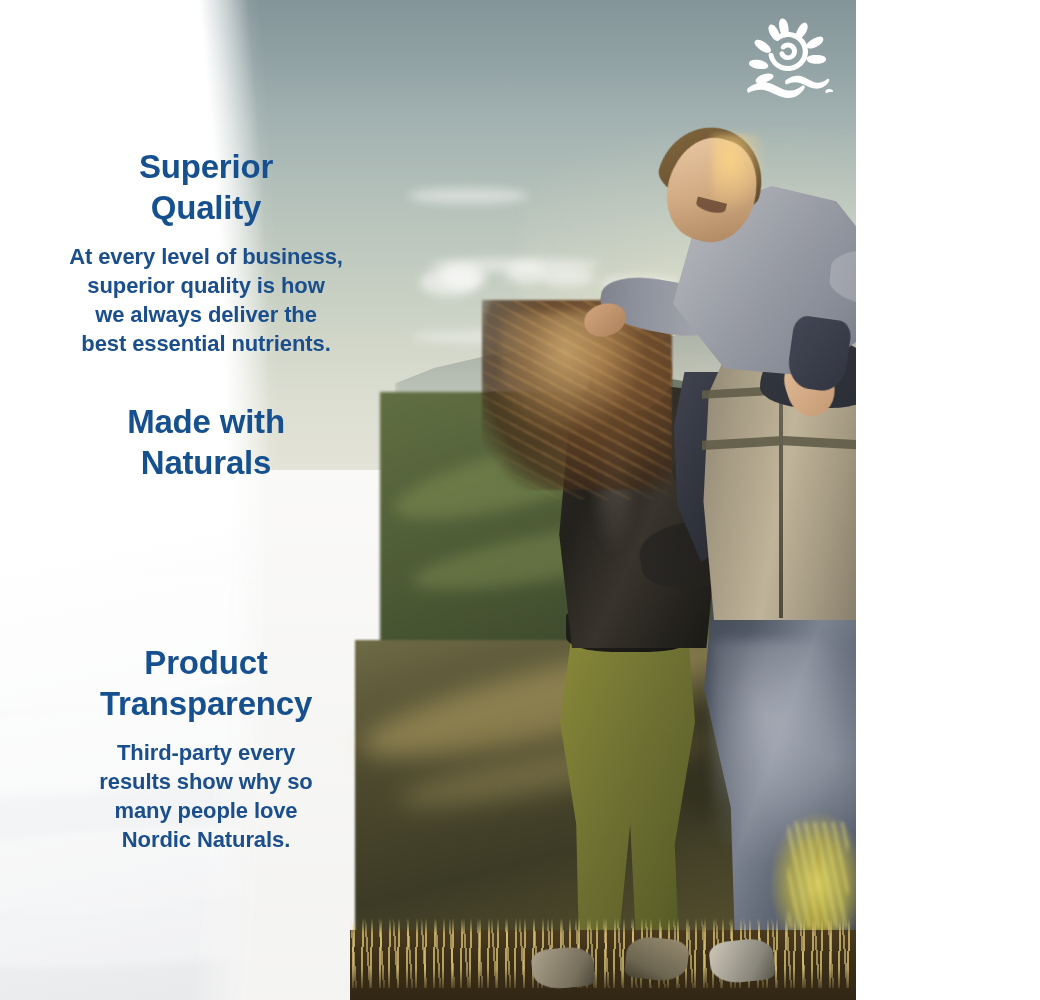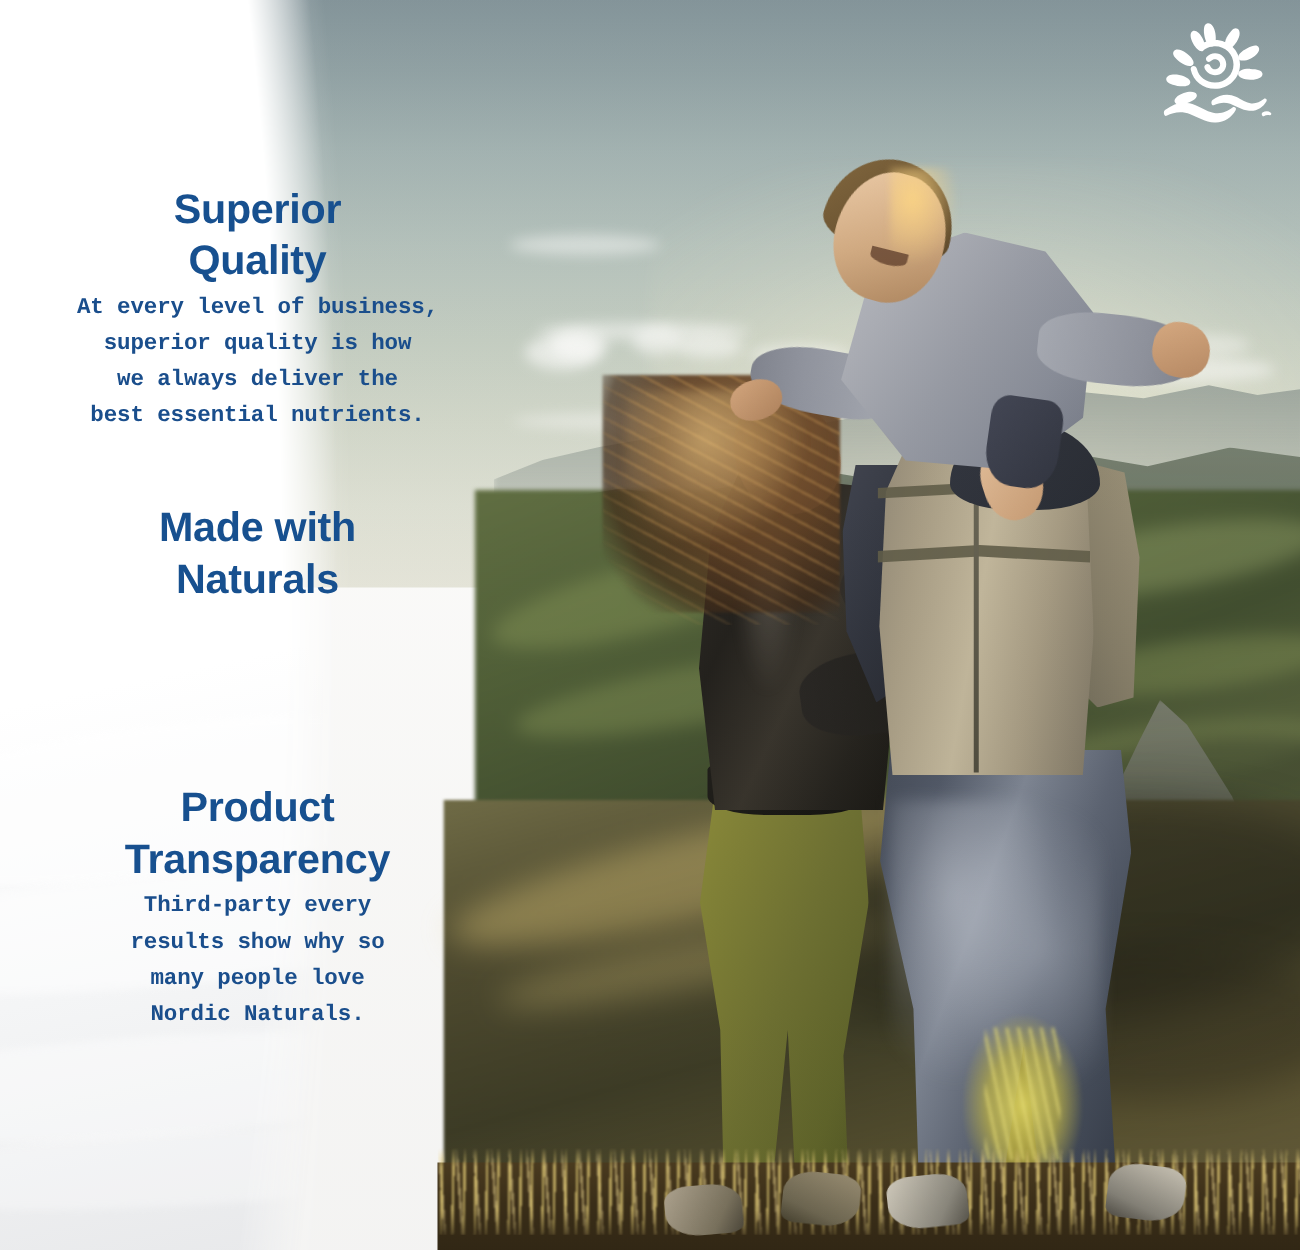--- a/index.html
+++ b/index.html
@@ -7,21 +7,21 @@
   html, body {
     width: 1040px;
     height: 1000px;
     overflow: hidden;
     background: #ffffff;
     font-family: "Liberation Sans", sans-serif;
   }
 
   #banner {
     position: relative;
-    width: 1040px;
+    width: 856px;
     height: 1000px;
     overflow: hidden;
     background: #ffffff;
   }
 
   
   #photo {
     position: absolute;
     left: 0; top: 0;
     width: 1040px;
@@ -443,35 +443,35 @@
   
   #copy {
     position: absolute;
     left: 30px; top: 0;
     width: 352px; height: 1000px;
     text-align: center;
   }
   .feature { position: absolute; width: 352px; left: 0; }
   .feature.f1 { top: 146px; }
   .feature.f2 { top: 401px; }
-  .feature.f3 { top: 625px; }
+  .feature.f3 { top: 642px; }
 
   .feature h2 {
     font-family: "Liberation Sans", sans-serif;
     font-size: 33px;
     line-height: 41px;
     font-weight: 700;
     color: #17508f;
     letter-spacing: -0.2px;
     white-space: pre-line;
   }
   .feature p {
-    margin-top: 4px;
-    font-family: Liberation Mono, monospace;
-    font-size: 18px;
+    margin-top: 14px;
+    font-family: Liberation Sans, sans-serif;
+    font-size: 22px;
     line-height: 29px;
     font-weight: 600;
     color: #1a4e8c;
     letter-spacing: -0.1px;
     white-space: pre-line;
   }
 
   
   #logo {
     position: absolute;

